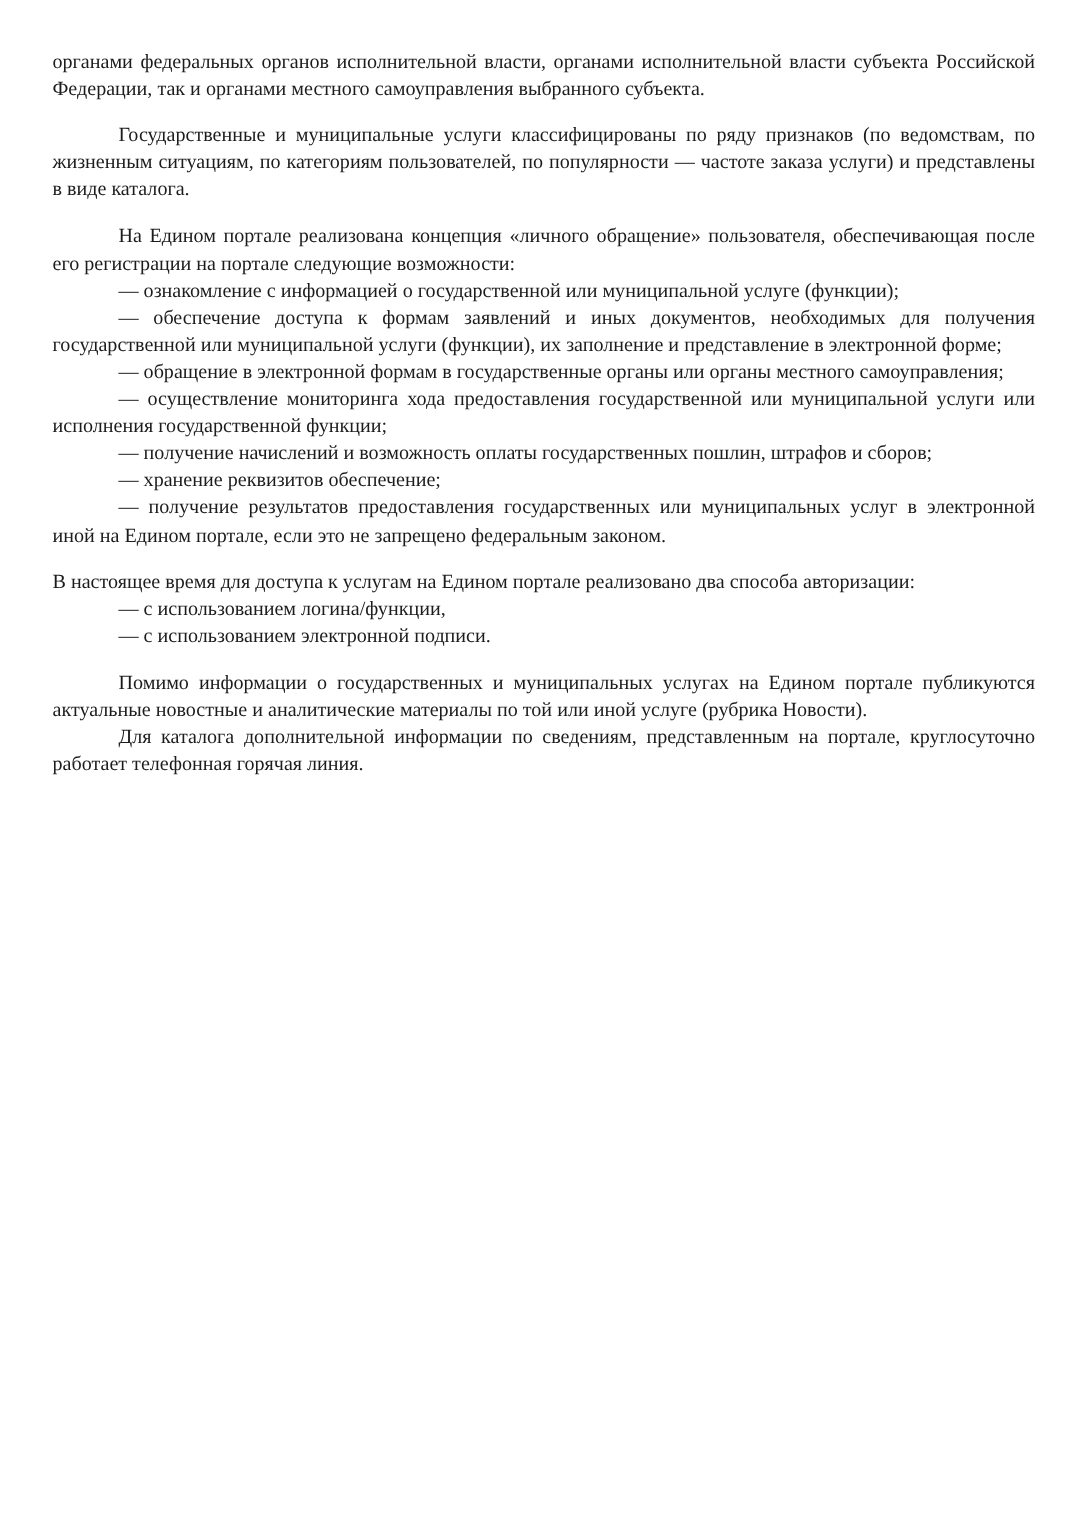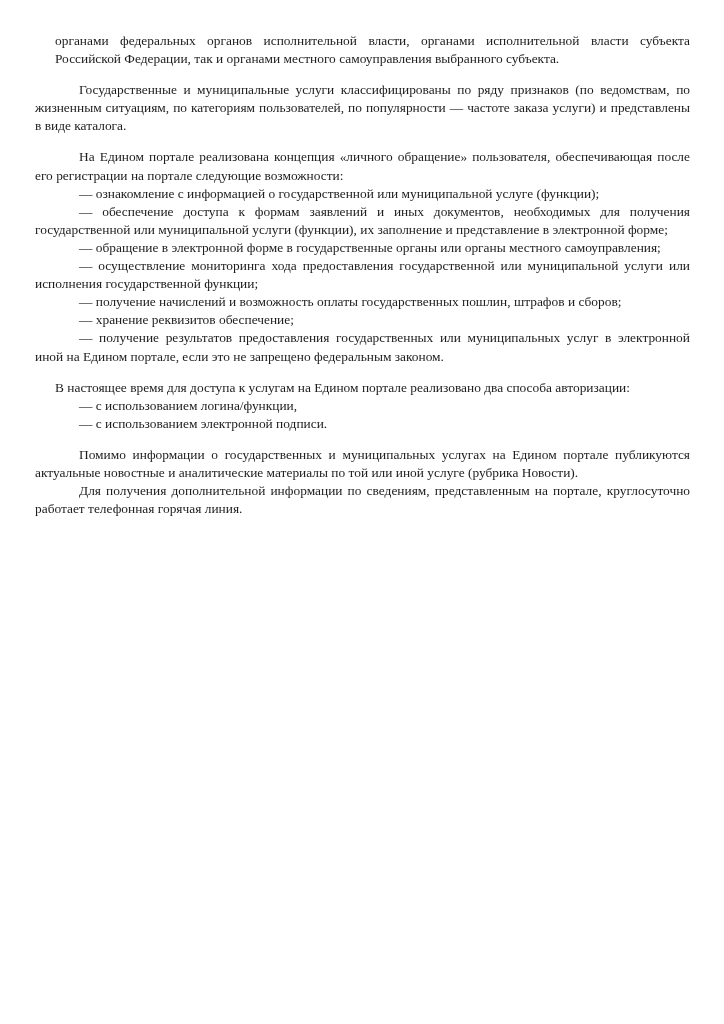--- a/index.html
+++ b/index.html
@@ -34,21 +34,20 @@
     text-justify: inter-word;
     color: #1c1c1c;
     hyphens: none;
   }
   p.para.indent {
     text-indent: 44px;
     font-family: Liberation Serif, serif;
   }
   p.para.noindent {
     text-indent: 0;
-    margin-left: 20px;
   }
   
   p.para.listline {
     text-indent: 44px;
   }
   .gap-para {
     height: 13px;
   }
 </style>
 </head>
@@ -62,33 +61,33 @@
     <div class="gap-para"></div>
 
     <p class="para indent">Государственные и муниципальные услуги классифицированы по ряду признаков (по ведомствам, по жизненным ситуациям, по категориям пользователей, по популярности — частоте заказа услуги) и представлены в виде каталога.</p>
 
     <div class="gap-para"></div>
 
     <p class="para indent">На Едином портале реализована концепция «личного обращение» пользователя, обеспечивающая после его регистрации на портале следующие возможности:</p>
 
     <p class="para listline">— ознакомление с информацией о государственной или муниципальной услуге (функции);</p>
     <p class="para listline">— обеспечение доступа к формам заявлений и иных документов, необходимых для получения государственной или муниципальной услуги (функции), их заполнение и представление в электронной форме;</p>
-    <p class="para listline">— обращение в электронной форме в государственные органы или органы местного самоуправления;</p>
+    <p class="para listline">— обращение в электронной формам в государственные органы или органы местного самоуправления;</p>
     <p class="para listline">— осуществление мониторинга хода предоставления государственной или муниципальной услуги или исполнения государственной функции;</p>
     <p class="para listline">— получение начислений и возможность оплаты государственных пошлин, штрафов и сборов;</p>
     <p class="para listline">— хранение реквизитов обеспечение;</p>
     <p class="para listline">— получение результатов предоставления государственных или муниципальных услуг в электронной иной на Едином портале, если это не запрещено федеральным законом.</p>
 
     <div class="gap-para"></div>
 
     <p class="para noindent">В настоящее время для доступа к услугам на Едином портале реализовано два способа авторизации:</p>
 
     <p class="para listline">— с использованием логина/функции,</p>
     <p class="para listline">— с использованием электронной подписи.</p>
 
     <div class="gap-para"></div>
 
     <p class="para indent">Помимо информации о государственных и муниципальных услугах на Едином портале публикуются актуальные новостные и аналитические материалы по той или иной услуге (рубрика Новости).</p>
 
-    <p class="para indent">Для получения дополнительной информации по сведениям, представленным на портале, круглосуточно работает телефонная горячая линия.</p>
+    <p class="para indent">Для каталога дополнительной информации по сведениям, представленным на портале, круглосуточно работает телефонная горячая линия.</p>
 
   </div>
 </div>
 
 </body></html>

